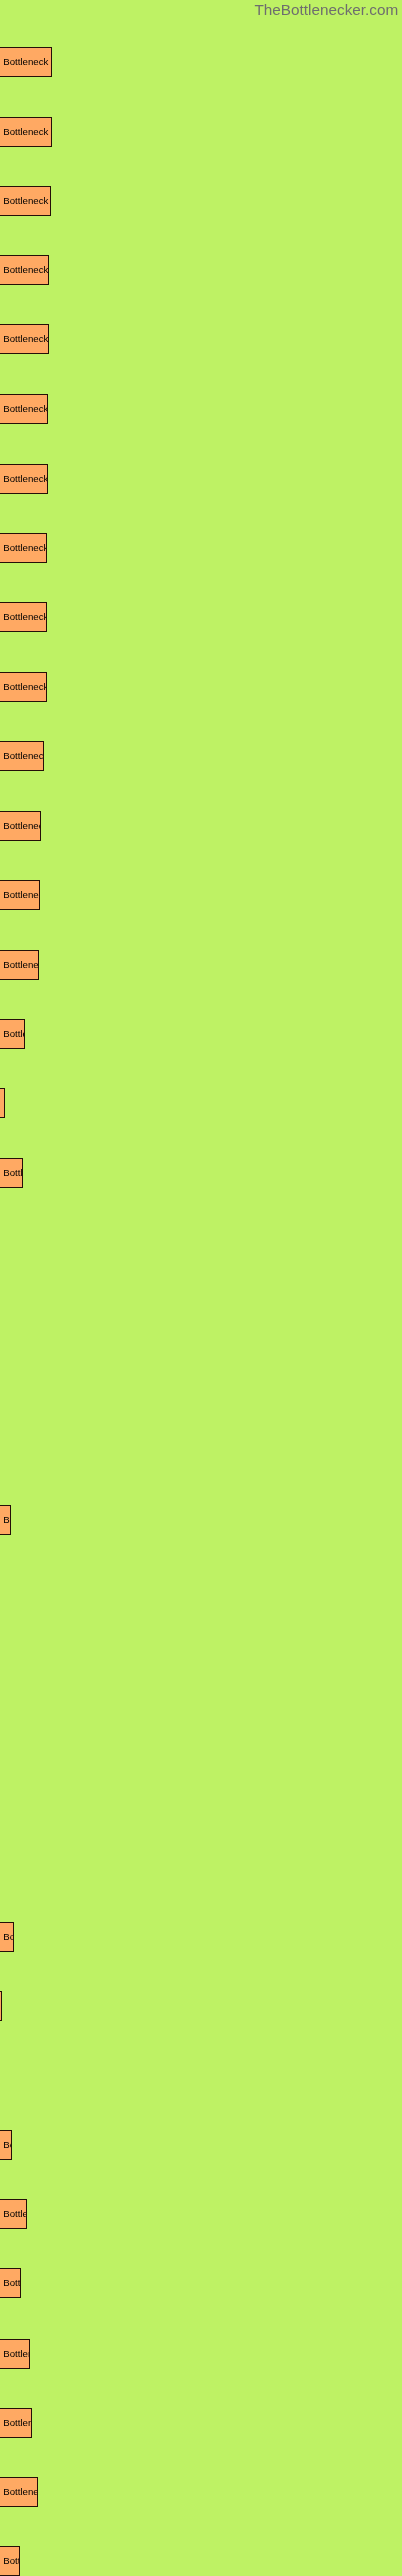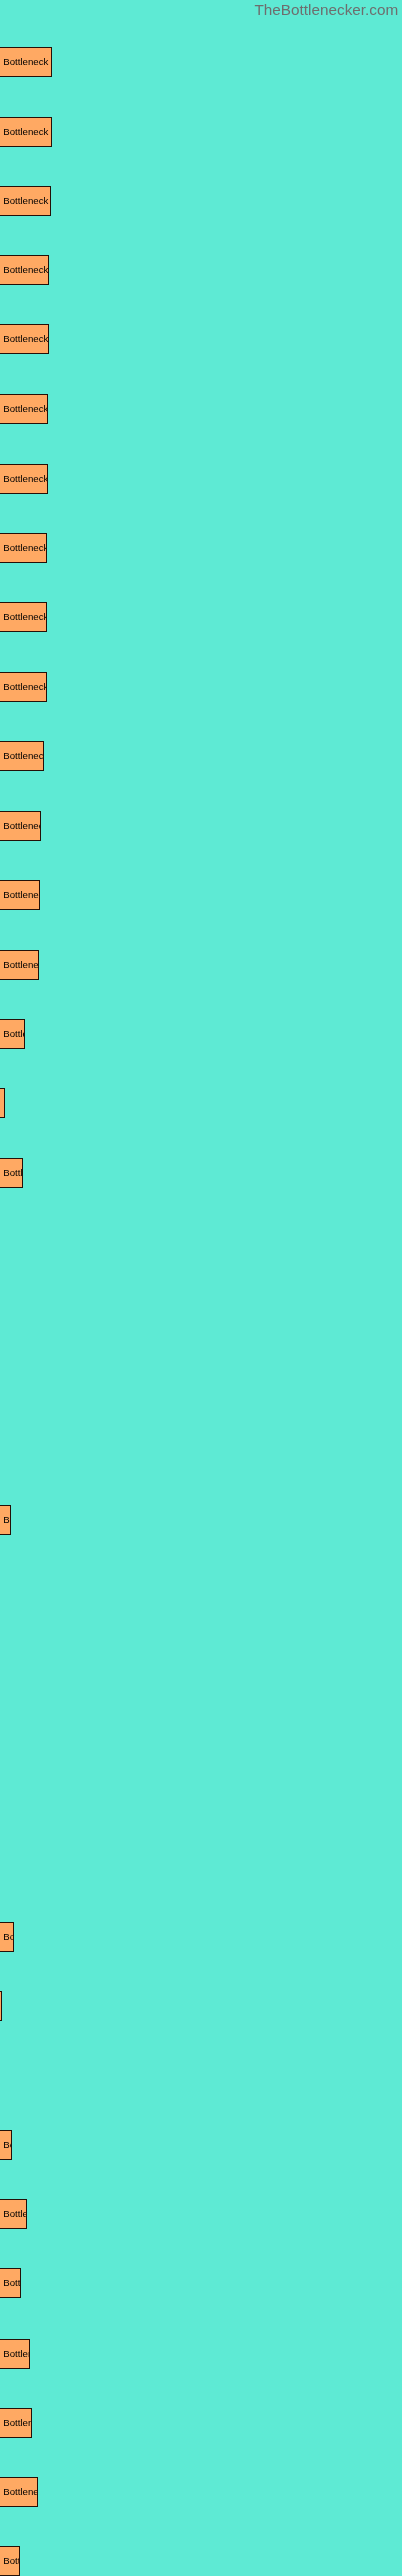--- a/index.html
+++ b/index.html
@@ -14,21 +14,21 @@
     overflow: hidden;
     font-family: "Liberation Sans", sans-serif;
     -webkit-font-smoothing: antialiased;
   }
   #chart-root {
     position: absolute;
     left: 0;
     top: 0;
     width: 403px;
     height: 2576px;
-    background: #5eead4;
+    background: #bef264;
   }
   #watermark {
     position: absolute;
     right: 4.8px;
     top: 0.8px;
     font-size: 15.3px;
     line-height: 17.7px;
     color: #6e6e6e;
     letter-spacing: 0px;
     white-space: nowrap;

